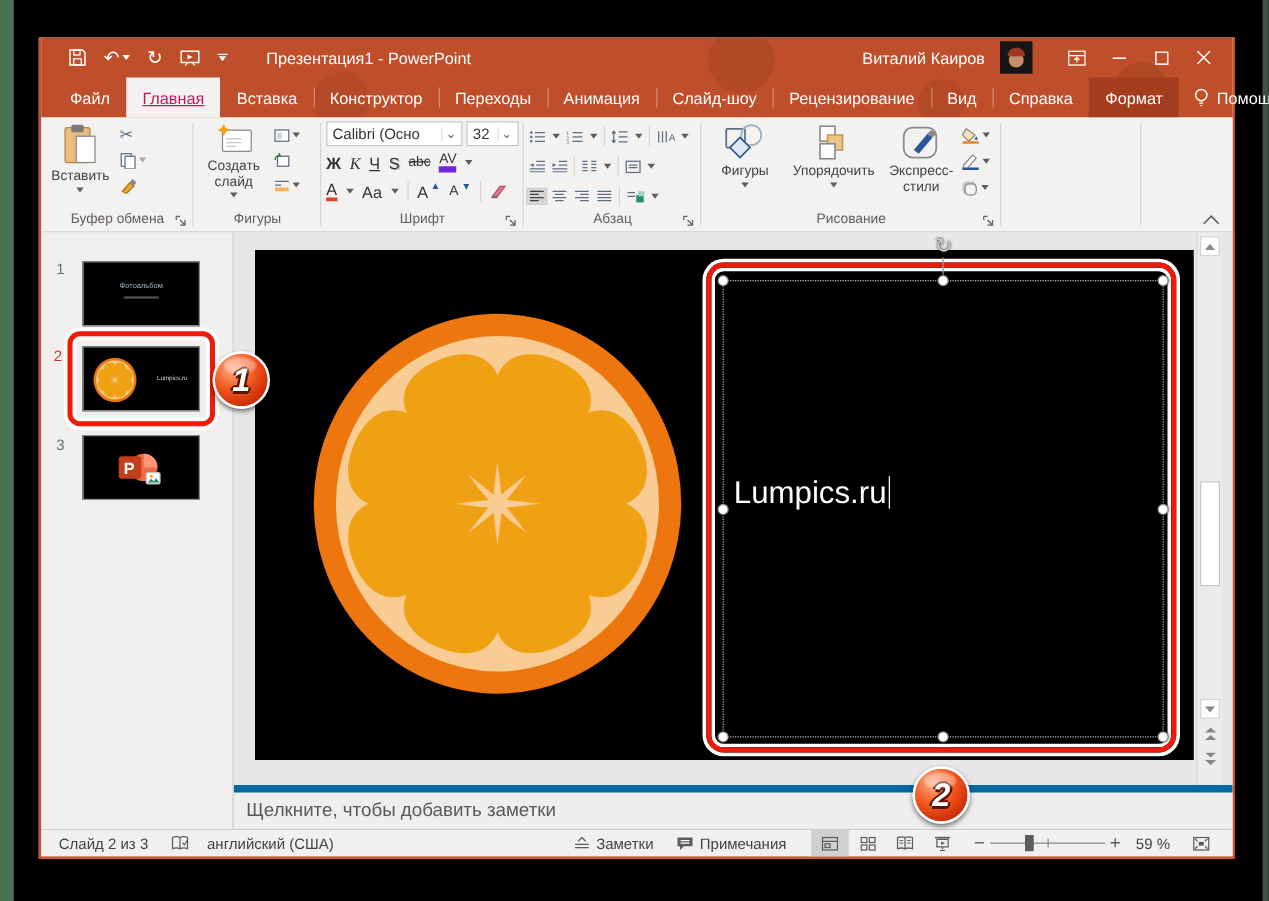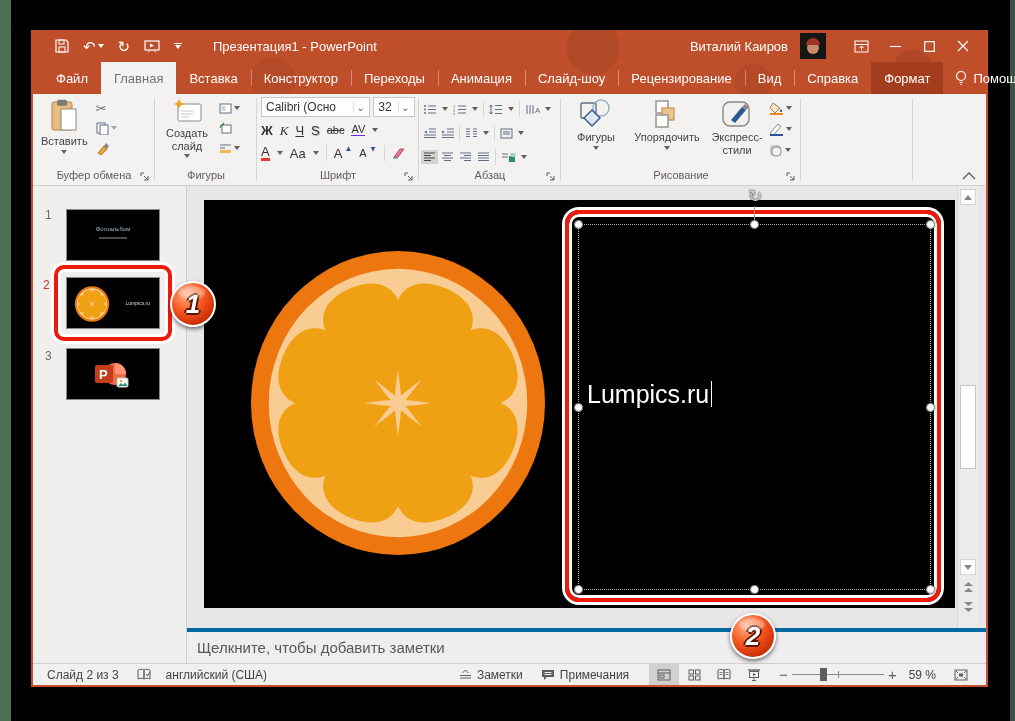--- a/index.html
+++ b/index.html
@@ -31,21 +31,21 @@
   .user-name { font-size:13px; margin-right:12px; }
   .avatar { width:26px; height:26px; background:#161616; position:relative; overflow:hidden; margin-right:18px; }
   .avatar .head { position:absolute; left:7px; top:9px; width:12px; height:12px; border-radius:50%; background:#c98b6d; }
   .avatar .cap { position:absolute; left:6px; top:5px; width:14px; height:7px; border-radius:7px 7px 0 0; background:#a33326; }
   .caption-btn { width:34px; height:26px; display:flex; align-items:center; justify-content:center; }
   .caption-btn svg { display:block; }
 
   #tabrow { height:32px; display:flex; align-items:flex-end; padding-left:10px; font-size:13px; }
   .tab { height:32px; display:flex; align-items:center; padding:0 13px; color:#fff; white-space:nowrap; position:relative; }
   .tab.sep::before { content:""; position:absolute; left:0; top:8px; bottom:8px; width:1px; background:rgba(255,255,255,.35); }
-  .tab.active { background:#f4f2f1; color:#737373; }
+  .tab.active { background:#f4f2f1; color:#be185d;text-decoration:underline; }
   .tab.contextual { background:#a43d1d; }
   .assist { display:flex; align-items:center; gap:6px; color:#fff; padding:0 12px; height:32px; }
   .flex-spacer { flex:1; }
 
   
   #ribbon { height:92px; background:#f4f2f1; border-bottom:1px solid #d2d0ce; display:flex; position:relative; }
   .rgroup { display:flex; flex-direction:column; position:relative; padding:3px 4px 0 4px; }
   .rgroup::after { content:""; position:absolute; right:0; top:4px; bottom:4px; width:1px; background:#d8d6d4; }
   .rbody { flex:1; display:flex; align-items:flex-start; gap:4px; }
   .rfoot { height:17px; font-size:11px; color:#605e5c; text-align:center; position:relative; padding-top:1px; }
@@ -72,21 +72,21 @@
                   box-shadow:0 0 0 3px #fff, inset 0 0 0 3px #fff; z-index:5; }
   .t1-title { position:absolute; left:0; right:0; top:16px; text-align:center; font-size:6px; color:#9fb7c8; }
   .t1-sub { position:absolute; left:32px; top:27px; width:28px; height:2px; background:#4a4a4a; }
   .t2-caption { position:absolute; right:9px; top:22px; font-size:5px; color:#dcdcdc; }
   .ppt-logo { position:absolute; left:24px; top:12px; width:40px; height:28px; }
 
   #editor-col { flex:1; display:flex; flex-direction:column; }
   #editor { height:442px; background:#e8e6e6; position:relative; display:flex; }
   #canvas-zone { width:751px; position:relative; }
   #slide-canvas { position:absolute; left:17px; top:14px; width:751px; height:408px; background:#000; }
-  #notes { height:35px; background:#efeded; border-top:4px solid #0369a1; display:flex; align-items:center; padding-left:10px; }
+  #notes { height:35px; background:#efeded; border-top:6px solid #0369a1; display:flex; align-items:center; padding-left:10px; }
   #notes .ph { font-size:15px; color:#595959; }
 
   
   #vscroll { position:absolute; right:8px; top:0; width:21px; height:442px; background:#eceaea; border-left:1px solid #dad8d6; }
   .sc-arrow { position:absolute; left:2px; width:16px; height:16px; background:#fdfdfd; border:1px solid #d6d4d2; display:flex; align-items:center; justify-content:center; }
   .sc-thumb { position:absolute; left:2px; top:199px; width:16px; height:84px; background:#fff; border:1px solid #c8c6c4; }
   .sc-chev { position:absolute; left:3px; width:15px; height:14px; display:flex; align-items:center; justify-content:center; }
 
   
   #orange-svg { position:absolute; left:46px; top:47px; }
@@ -297,21 +297,21 @@
               <span>32</span>
               <span class="cdd">⌄</span>
             </div>
           </div>
           <div class="fmt-row">
             <span class="fmt" style="font-weight:bold">Ж</span>
             <span class="fmt" style="font-style:italic;font-family:'Liberation Serif',serif">К</span>
             <span class="fmt" style="text-decoration:underline">Ч</span>
             <span class="fmt" style="text-shadow:1px 1px 1px #aaa">S</span>
             <span class="fmt" style="text-decoration:line-through;font-size:11px">abc</span>
-            <span class="fmt" style="font-size:11px;border-bottom:1px solid #6d28d9">AV</span>
+            <span class="fmt" style="font-size:11px;border-bottom:5px solid #6d28d9">AV</span>
             <span class="dd"></span>
           </div>
           <div class="fmt-row">
             <span class="fmt" style="border-bottom:3px solid #e03c31;padding-bottom:0">А</span>
             <span class="dd"></span>
             <span class="fmt">Аа</span>
             <span class="dd"></span>
             <span class="vdiv"></span>
             <span class="fmt" style="position:relative">А</span>
               <span style="color:#2b5797;font-size:8px;margin-left:-5px;margin-top:-10px">▲</span>

